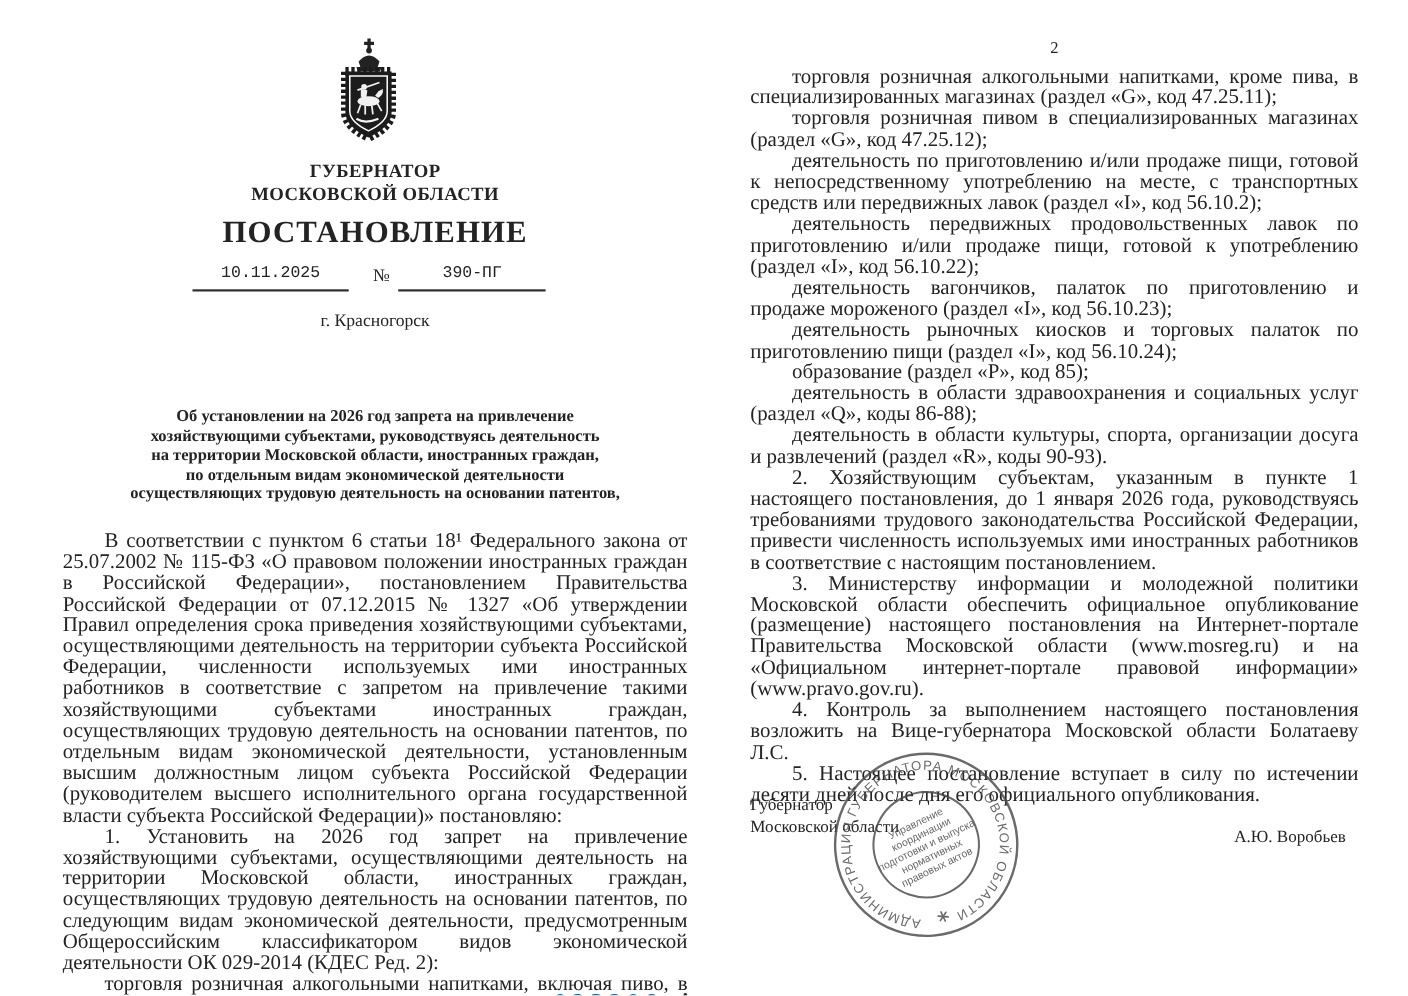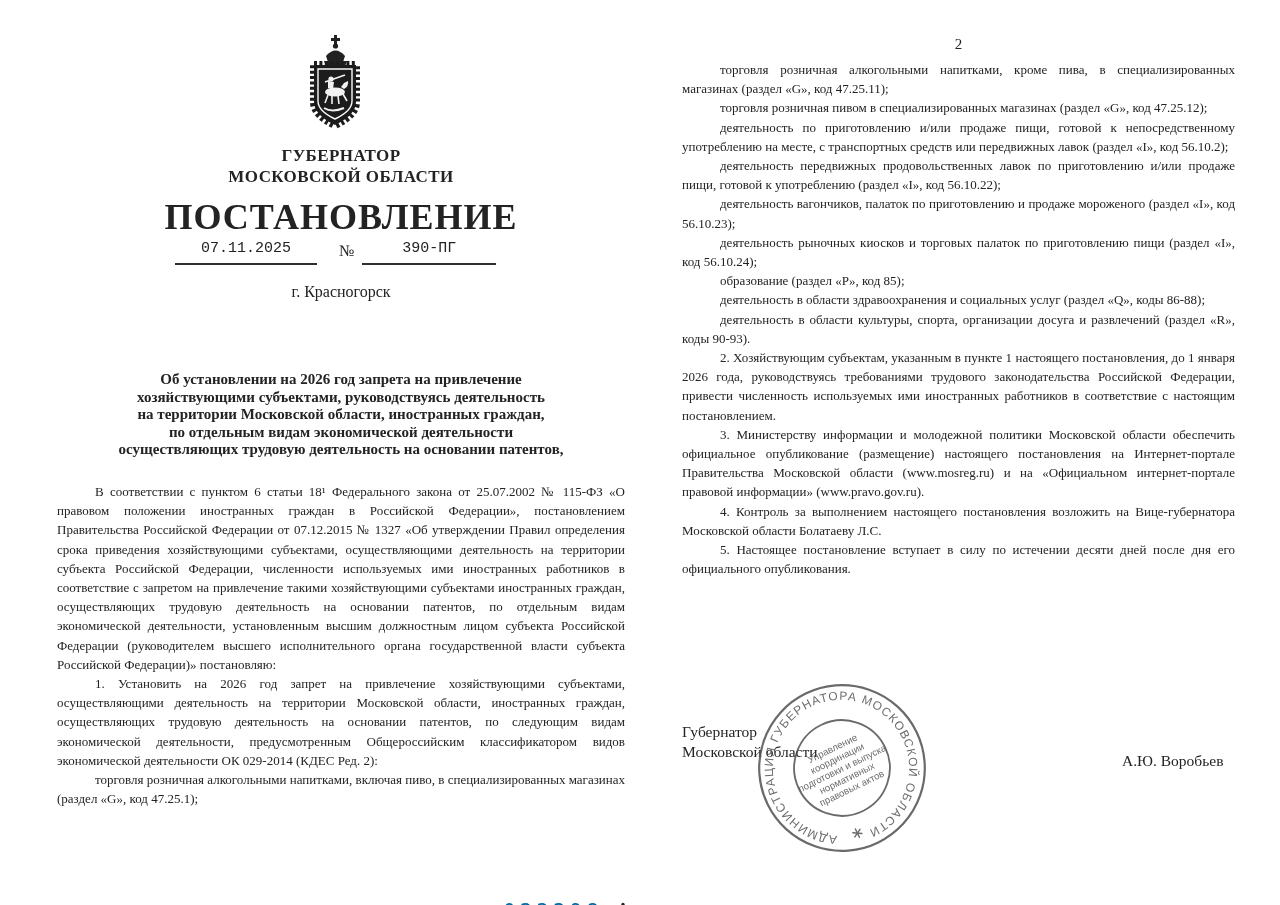--- a/index.html
+++ b/index.html
@@ -12,36 +12,36 @@
   .page1 { left:57px;  width:568px; }
   .page2 { left:682px; width:553px; }
 
   
   .emblem { position:absolute; left:243px; top:34px; width:70px; height:96px; }
   .org-line { position:absolute; left:0; width:100%; text-align:center;
               font-weight:bold; font-size:17px; letter-spacing:.4px; }
   .org1 { top:146px; }
   .org2 { top:167px; }
   .doctype { position:absolute; top:196px; left:0; width:100%; text-align:center;
-             font-weight:bold; font-size:36px; letter-spacing:1px; }
+             font-weight:bold; font-size:28px; letter-spacing:1px; }
   .date-row { position:absolute; top:240px; left:118px; display:flex; align-items:flex-end; }
   .blank { border-bottom:2px solid #2e2e2e; text-align:center; padding-bottom:6px;
            font-family:"Liberation Mono","DejaVu Sans Mono",monospace; font-size:15px; }
   .blank-date { width:142px; }
   .num-sign { font-size:16px; margin:0 8px 0 22px; padding-bottom:5px; }
   .blank-num { width:134px; }
   .city { position:absolute; top:283px; left:0; width:100%; text-align:center; font-size:16px; }
 
   
   .title-block { position:absolute; top:371px; left:0; width:100%; }
   .title-line { text-align:center; font-weight:bold; font-size:15px; line-height:17.6px; }
   .body-block { position:absolute; left:0; width:100%; }
   .body1 { top:482px; }
   .body2 { top:60px; }
-  .para { text-align:justify; text-indent:38px; font-size:13px; line-height:19.2px; margin:0; }
+  .para { text-align:justify; text-indent:38px; font-size:19px; line-height:19.2px; margin:0; }
 
   
   .pagenum { position:absolute; top:36px; left:0; width:100%; text-align:center; font-size:15px; }
   .sig-position { position:absolute; top:722px; left:0; font-size:15.5px; line-height:20px; }
   .sig-name { position:absolute; top:752px; left:440px; font-size:15.5px; }
   .stamp { position:absolute; left:68px; top:676px; width:184px; height:184px;
            transform:rotate(-26deg); opacity:.82; }
   .stamp text { font-family:"Liberation Sans","DejaVu Sans",sans-serif; fill:#4a4a4a; }
 
   
@@ -75,21 +75,21 @@
         <path d="M28 46l6 1-1 7-5-1z" fill="#f2f2f2"></path>
         <path d="M24 73q8 5 20 0" stroke="#f2f2f2" stroke-width="2" fill="none"></path>
       </svg>
     </div>
 
     <div class="org-line org1">ГУБЕРНАТОР</div>
     <div class="org-line org2">МОСКОВСКОЙ ОБЛАСТИ</div>
     <div class="doctype">ПОСТАНОВЛЕНИЕ</div>
 
     <div class="date-row">
-      <span class="blank blank-date">07.11.2025</span>
+      <span class="blank blank-date">10.11.2025</span>
       <span class="num-sign">№</span>
       <span class="blank blank-num">390-ПГ</span>
     </div>
 
     <div class="city">г. Красногорск</div>
 
     <div class="title-block">
         <div class="title-line">Об установлении на 2026 год запрета на привлечение</div>
         <div class="title-line">хозяйствующими субъектами, руководствуясь деятельность</div>
         <div class="title-line">на территории Московской области, иностранных граждан,</div>

